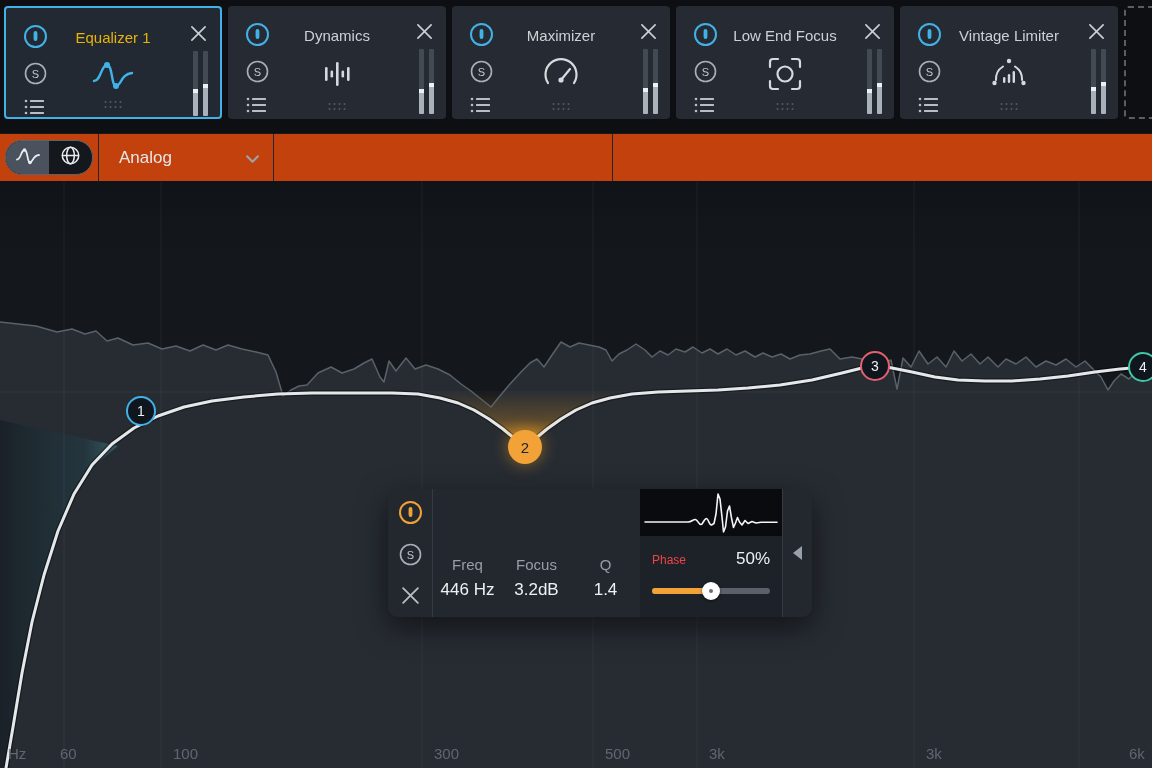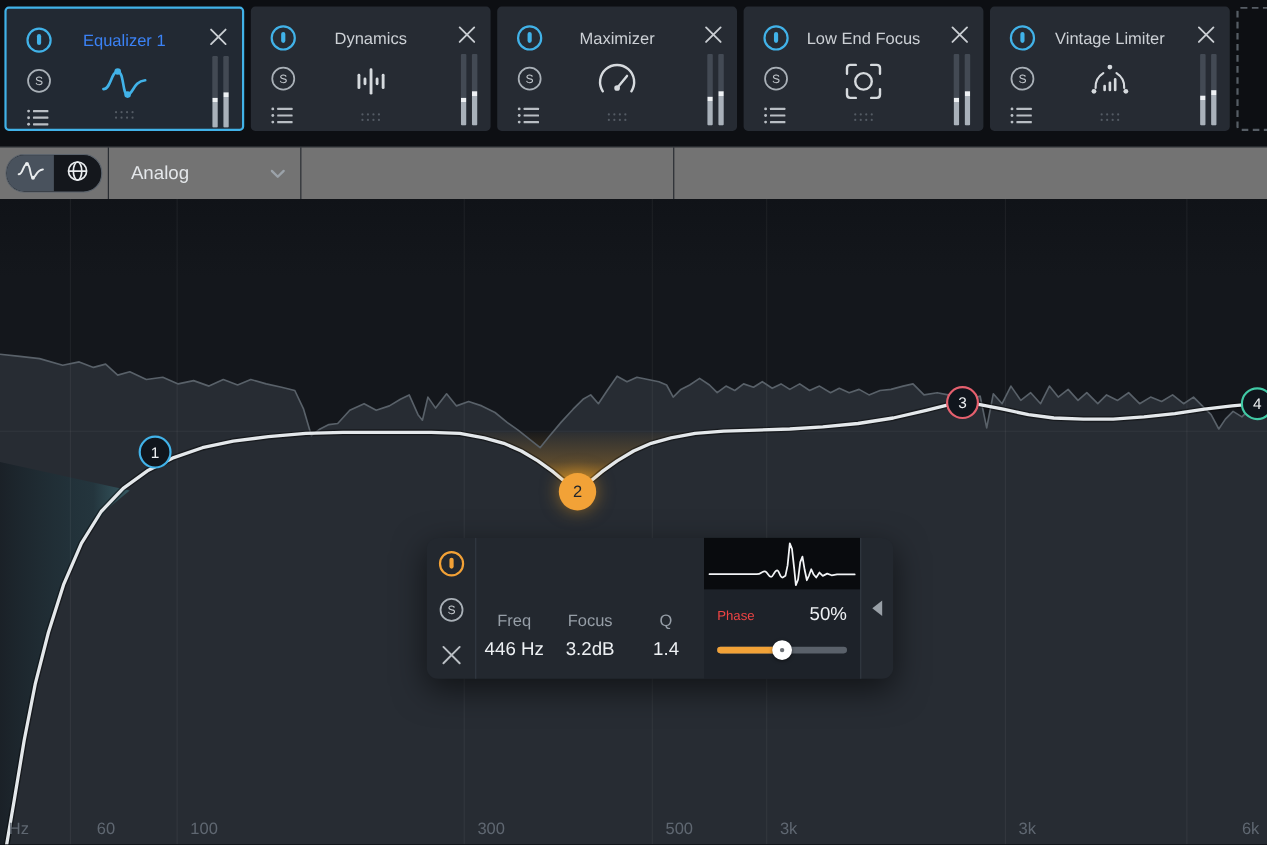--- a/index.html
+++ b/index.html
@@ -6,32 +6,32 @@
   .app{position:relative;width:1152px;height:768px;overflow:hidden;background:#0d0f13;font-family:"Liberation Sans",sans-serif;-webkit-font-smoothing:antialiased;}
 
   
   .module-row{position:absolute;left:0;top:0;width:1152px;height:133px;background:#0d0f13;display:flex;gap:6px;padding:6px 0 0 4px;box-sizing:border-box;}
   .card{position:relative;flex:none;width:218px;height:113px;background:#262b33;border-radius:4px;box-sizing:border-box;}
   .card.selected{border:2px solid #41b2e8;background:#222933;}
   .card .pwr{position:absolute;left:16px;top:15px;width:27px;height:27px;}
   .card .solo{position:absolute;left:17px;top:53px;width:25px;height:25px;}
   .card .list{position:absolute;left:18px;top:90px;width:22px;height:18px;}
   .card .title{position:absolute;left:42px;right:42px;top:21px;text-align:center;font-size:15px;color:#cdd1d6;white-space:nowrap;}
-  .card.selected .title{color:#3b82f6;}
+  .card.selected .title{color:#eab308;}
   .card .close{position:absolute;right:13px;top:17px;width:17px;height:17px;}
   .card .micon{position:absolute;left:50%;top:46px;transform:translateX(-50%);width:46px;height:44px;}
   .card .dots{position:absolute;left:50%;bottom:9px;transform:translateX(-50%);display:grid;grid-template-columns:repeat(4,2px);grid-template-rows:repeat(2,2px);gap:3px;}
   .card .dots span{width:2px;height:2px;background:#545b64;border-radius:50%;}
   .meters{position:absolute;right:12px;top:43px;height:65px;display:flex;gap:5px;}
   .mtrack{position:relative;width:5px;height:100%;background:#434a54;border-radius:1px;overflow:hidden;}
   .mfill{position:absolute;bottom:0;left:0;width:100%;background:linear-gradient(#eef1f4 0 4px,#a9b1ba 4px);}
   .slot-empty{flex:none;width:80px;height:113px;border:2px dashed #575e66;border-radius:4px;box-sizing:border-box;}
 
   
-  .toolbar{position:absolute;left:0;top:133px;width:1152px;height:48px;background:#737373;display:flex;box-sizing:border-box;border-top:1px solid #16191e;}
+  .toolbar{position:absolute;left:0;top:133px;width:1152px;height:48px;background:#c2410c;display:flex;box-sizing:border-box;border-top:1px solid #16191e;}
   .tseg{height:100%;border-right:1px solid #23272d;display:flex;align-items:center;box-sizing:border-box;}
   .seg-toggle{width:99px;justify-content:center;}
   .seg-preset{width:175px;justify-content:space-between;padding:0 14px 0 20px;cursor:pointer;}
   .seg-gap1{width:339px;}
   .seg-channel{width:137px;padding-left:10px;gap:9px;cursor:pointer;}
   .seg-rest{flex:1;border-right:none;}
   .pill{display:flex;width:86px;height:33px;border:1px solid #5b636c;border-radius:17px;overflow:hidden;background:#14171c;}
   .pill .half{width:43px;display:flex;align-items:center;justify-content:center;}
   .pill .half.active{background:#49525d;}
   .tb-text{font-size:17px;color:#e4e7ea;}
@@ -390,21 +390,21 @@
     </svg>
 
     <div id="nodes-layer">
         <div class="node" style="left: 126px; top: 215px; border-color: rgb(65, 178, 232);">1</div>
         <div class="node filled" style="left: 508px; top: 249px; background: rgb(242, 162, 55);">2</div>
         <div class="node" style="left: 860px; top: 170px; border-color: rgb(229, 96, 110);">3</div>
         <div class="node" style="left: 1128px; top: 171px; border-color: rgb(65, 201, 165);">4</div>
       </div>
     <div id="axis-layer">
         <span class="axis-label" style="left: 8px;">Hz</span>
-        <span class="axis-label" style="left: 88px;">60</span>
+        <span class="axis-label" style="left: 60px;">60</span>
         <span class="axis-label" style="left: 173px;">100</span>
         <span class="axis-label" style="left: 434px;">300</span>
         <span class="axis-label" style="left: 605px;">500</span>
         <span class="axis-label" style="left: 709px;">3k</span>
         <span class="axis-label" style="left: 926px;">3k</span>
         <span class="axis-label" style="left: 1129px;">6k</span>
       </div>
 
     <div class="panel">
       <div class="p-left">

